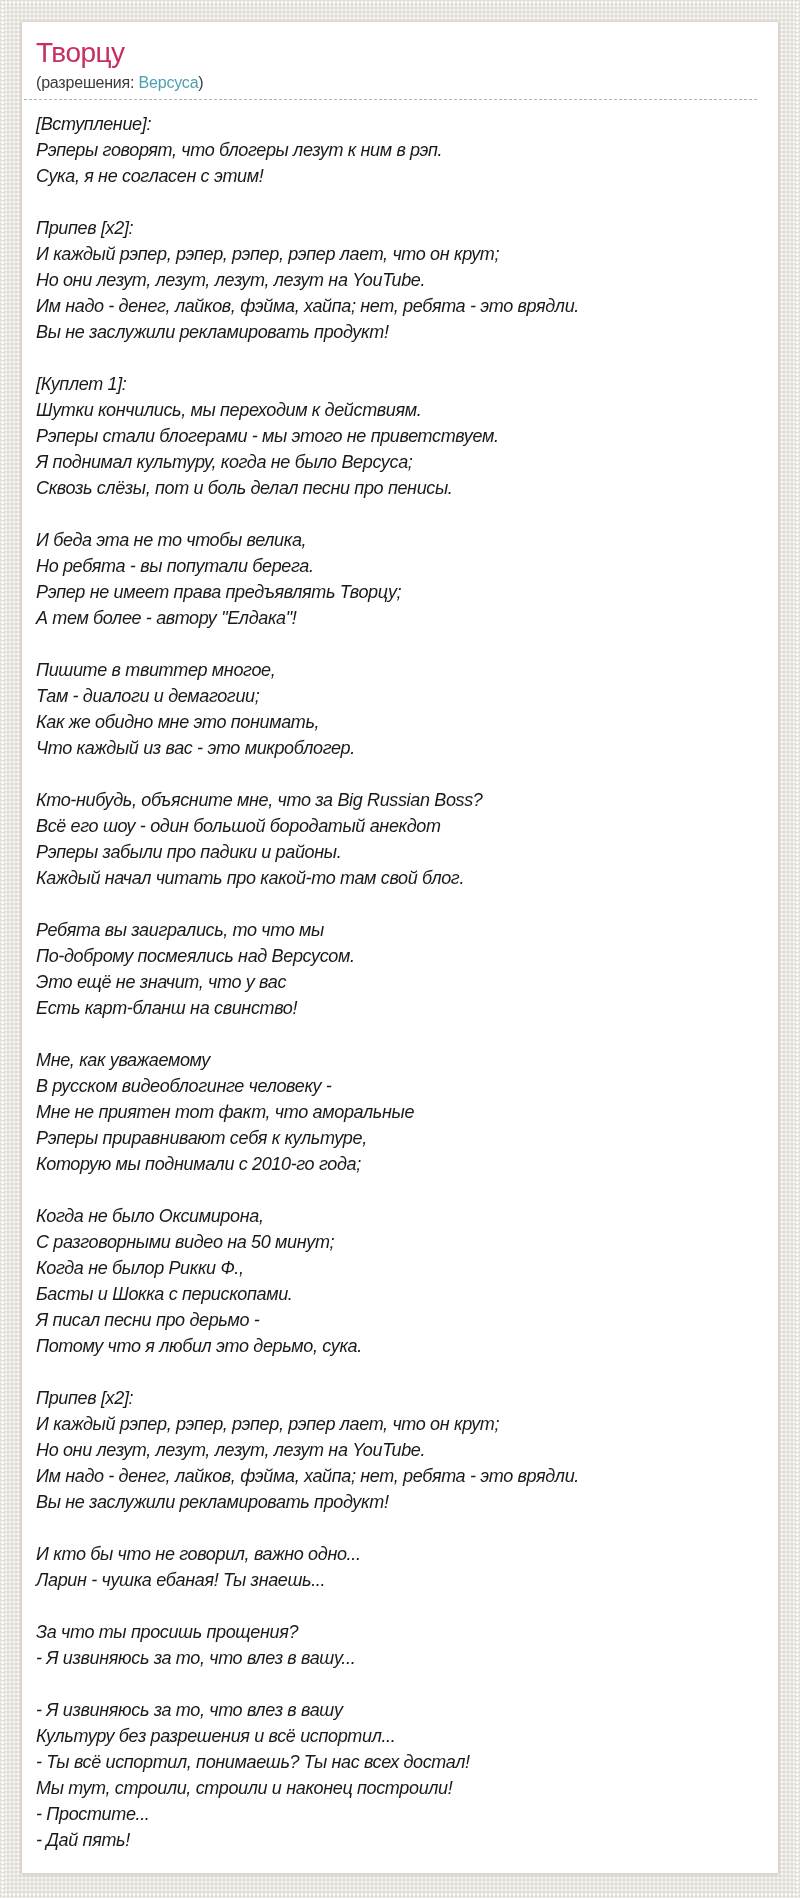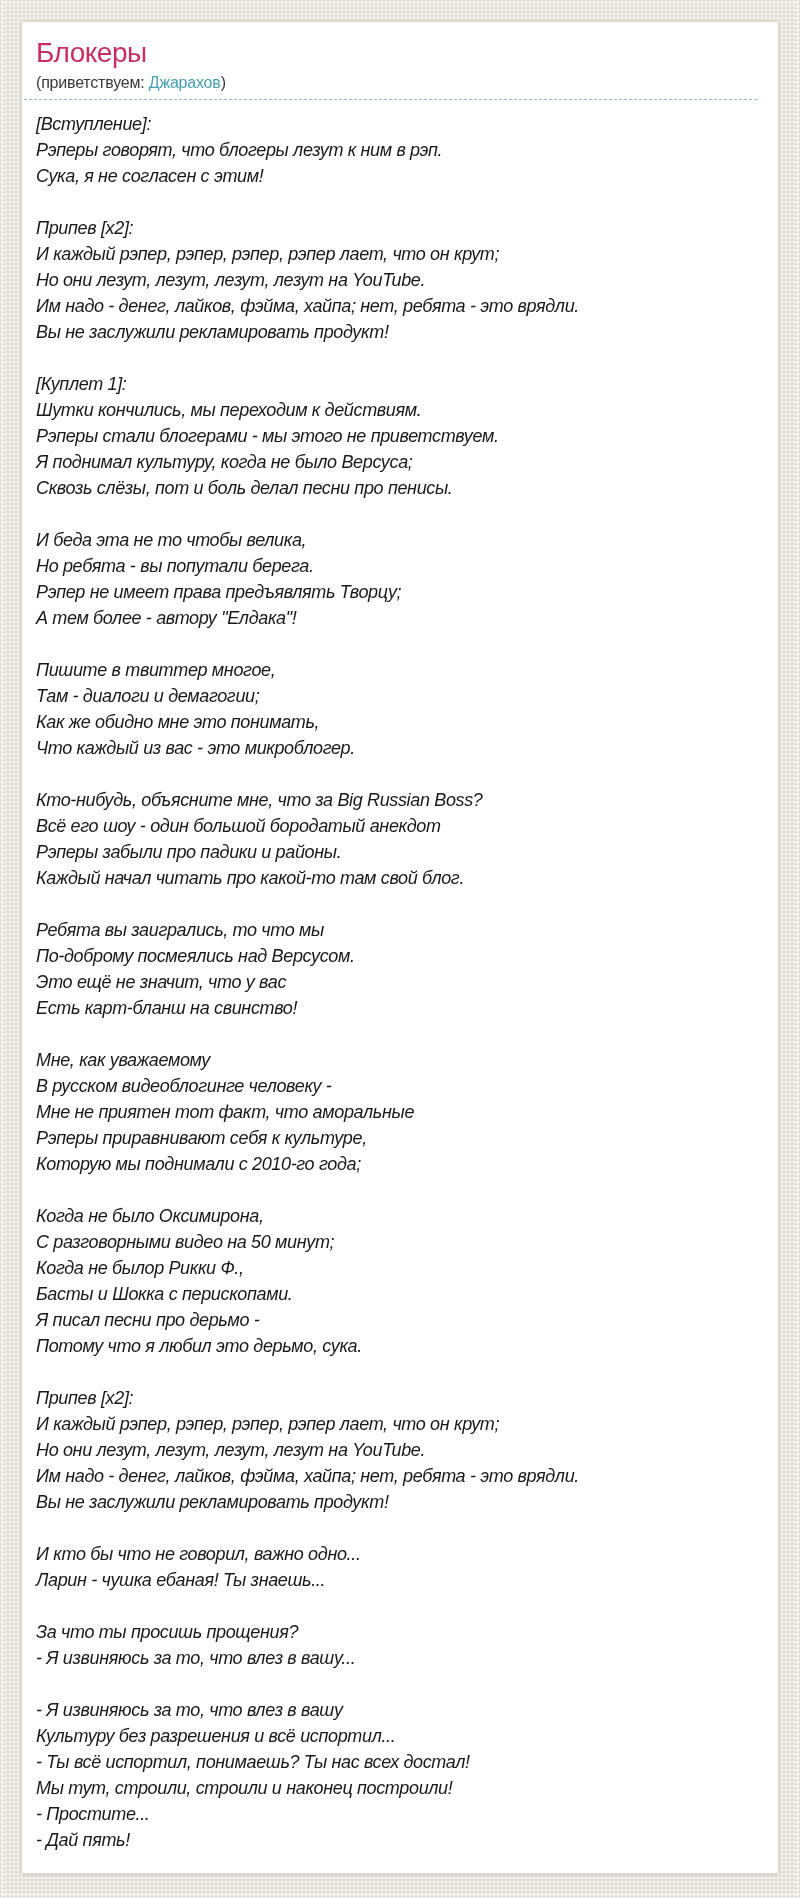--- a/index.html
+++ b/index.html
@@ -68,23 +68,23 @@
     white-space: pre-line;
     font-style: italic;
   }
 </style>
 </head>
 <body>
 
 <div class="stitch-frame"></div>
 
 <div class="card">
-  <h1 class="title">Блокеры</h1>
+  <h1 class="title">Творцу</h1>
 
-  <div class="artist"><span>(приветствуем: </span><a class="artist-link">Джарахов</a><span>)</span></div>
+  <div class="artist"><span>(разрешения: </span><a class="artist-link">Версуса</a><span>)</span></div>
 
   <div class="sep"></div>
 
   <div class="lyrics">[Вступление]:
 Рэперы говорят, что блогеры лезут к ним в рэп.
 Сука, я не согласен с этим!
 
 Припев [x2]:
 И каждый рэпер, рэпер, рэпер, рэпер лает, что он крут;
 Но они лезут, лезут, лезут, лезут на YouTube.

